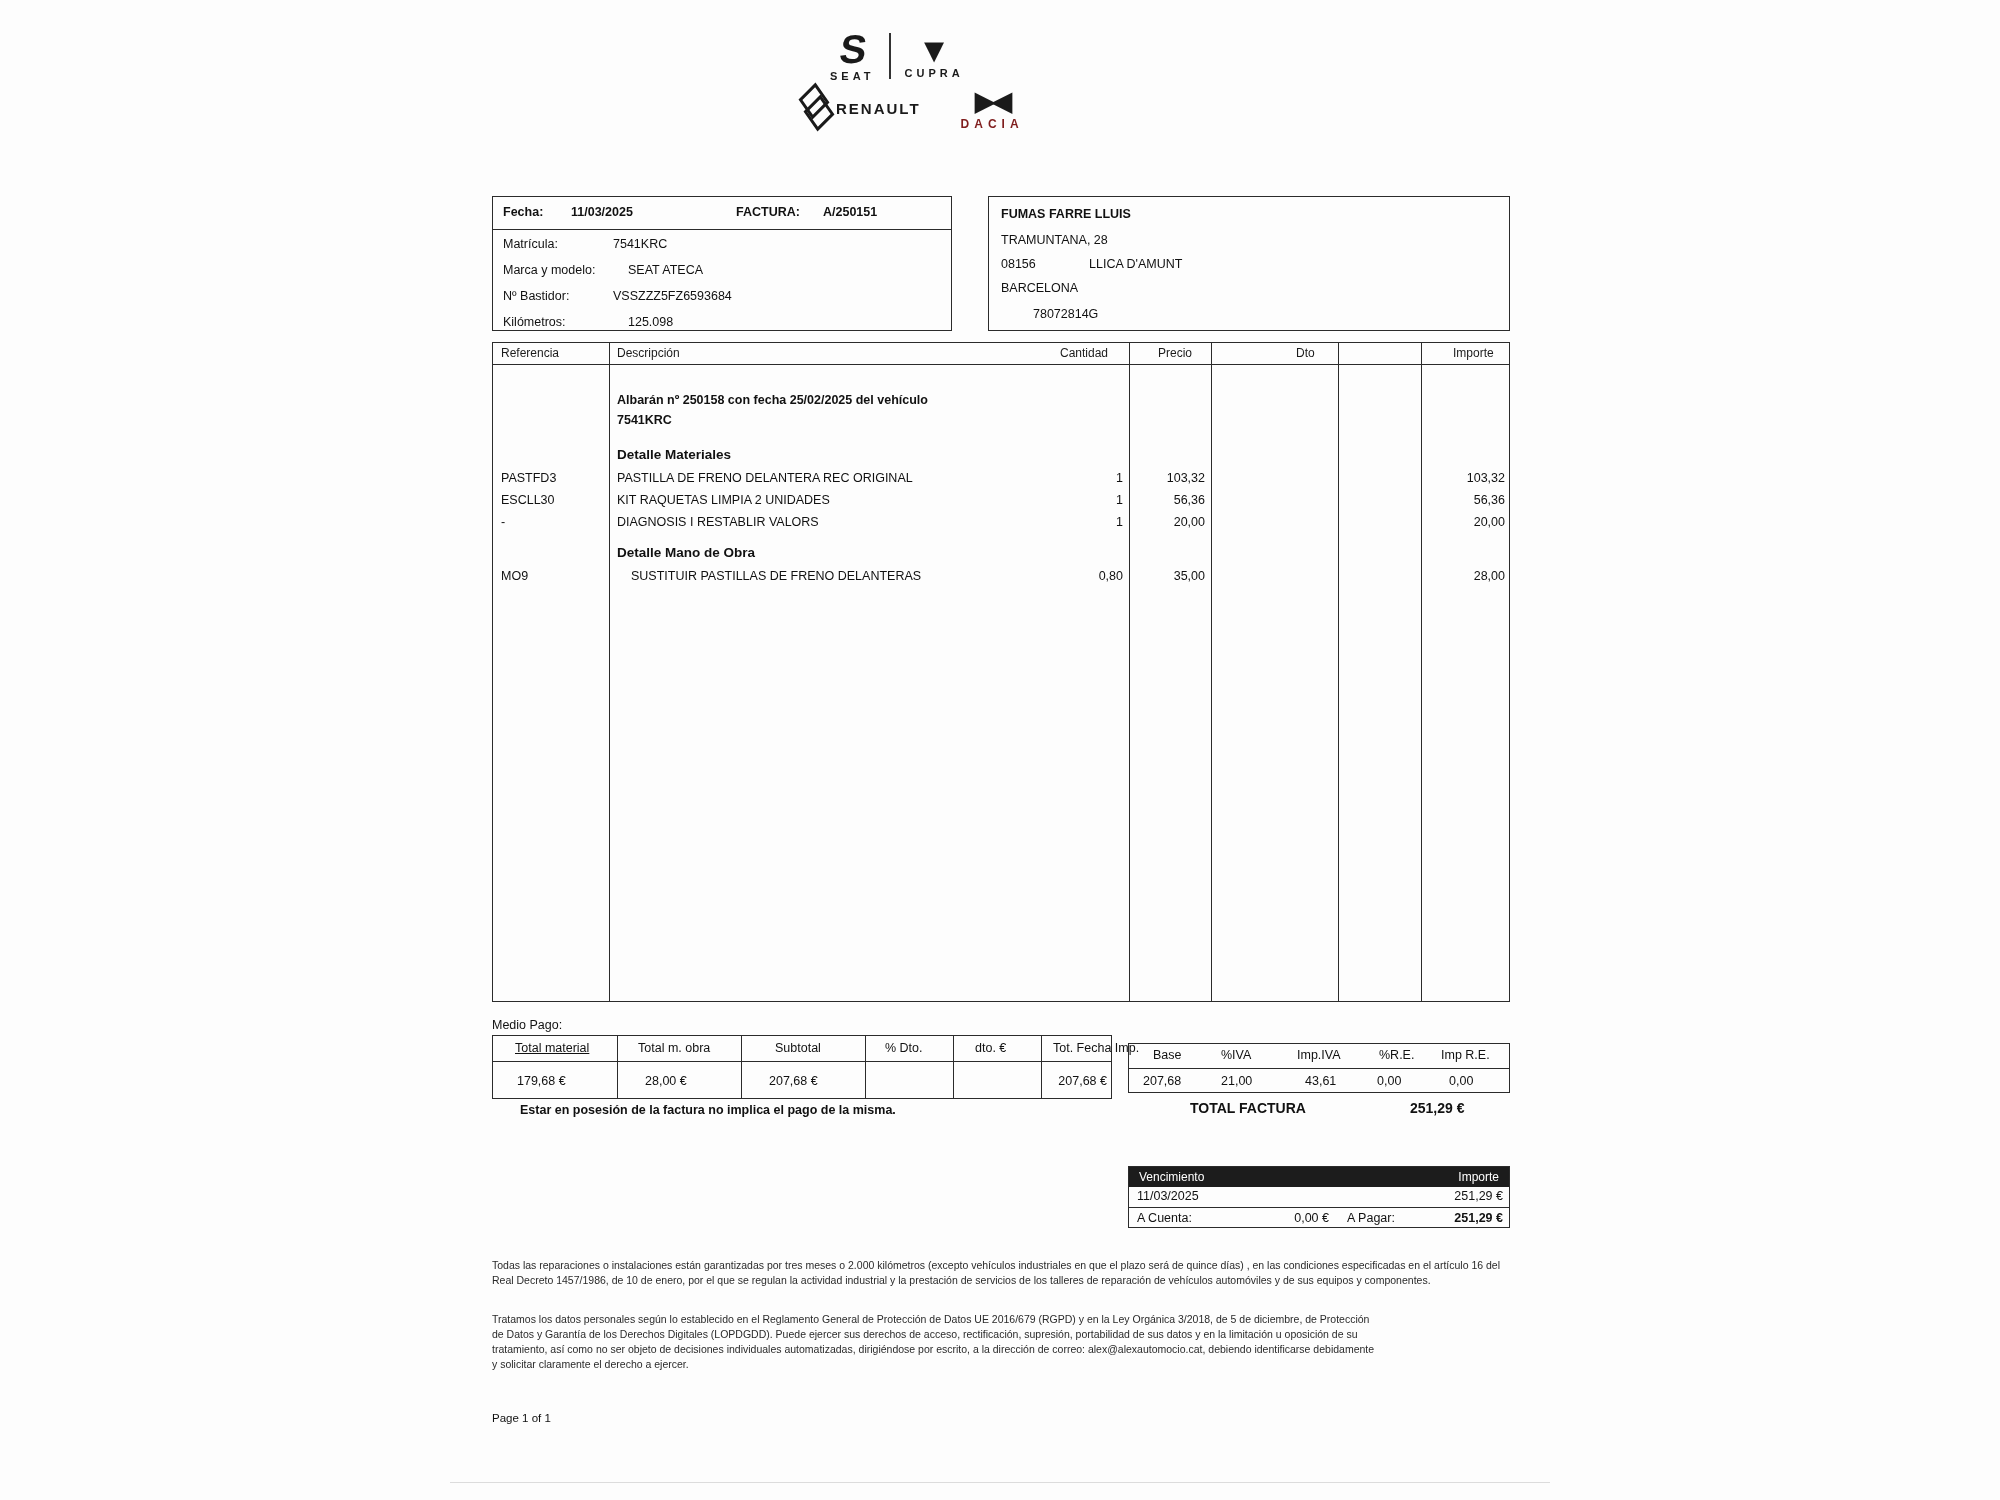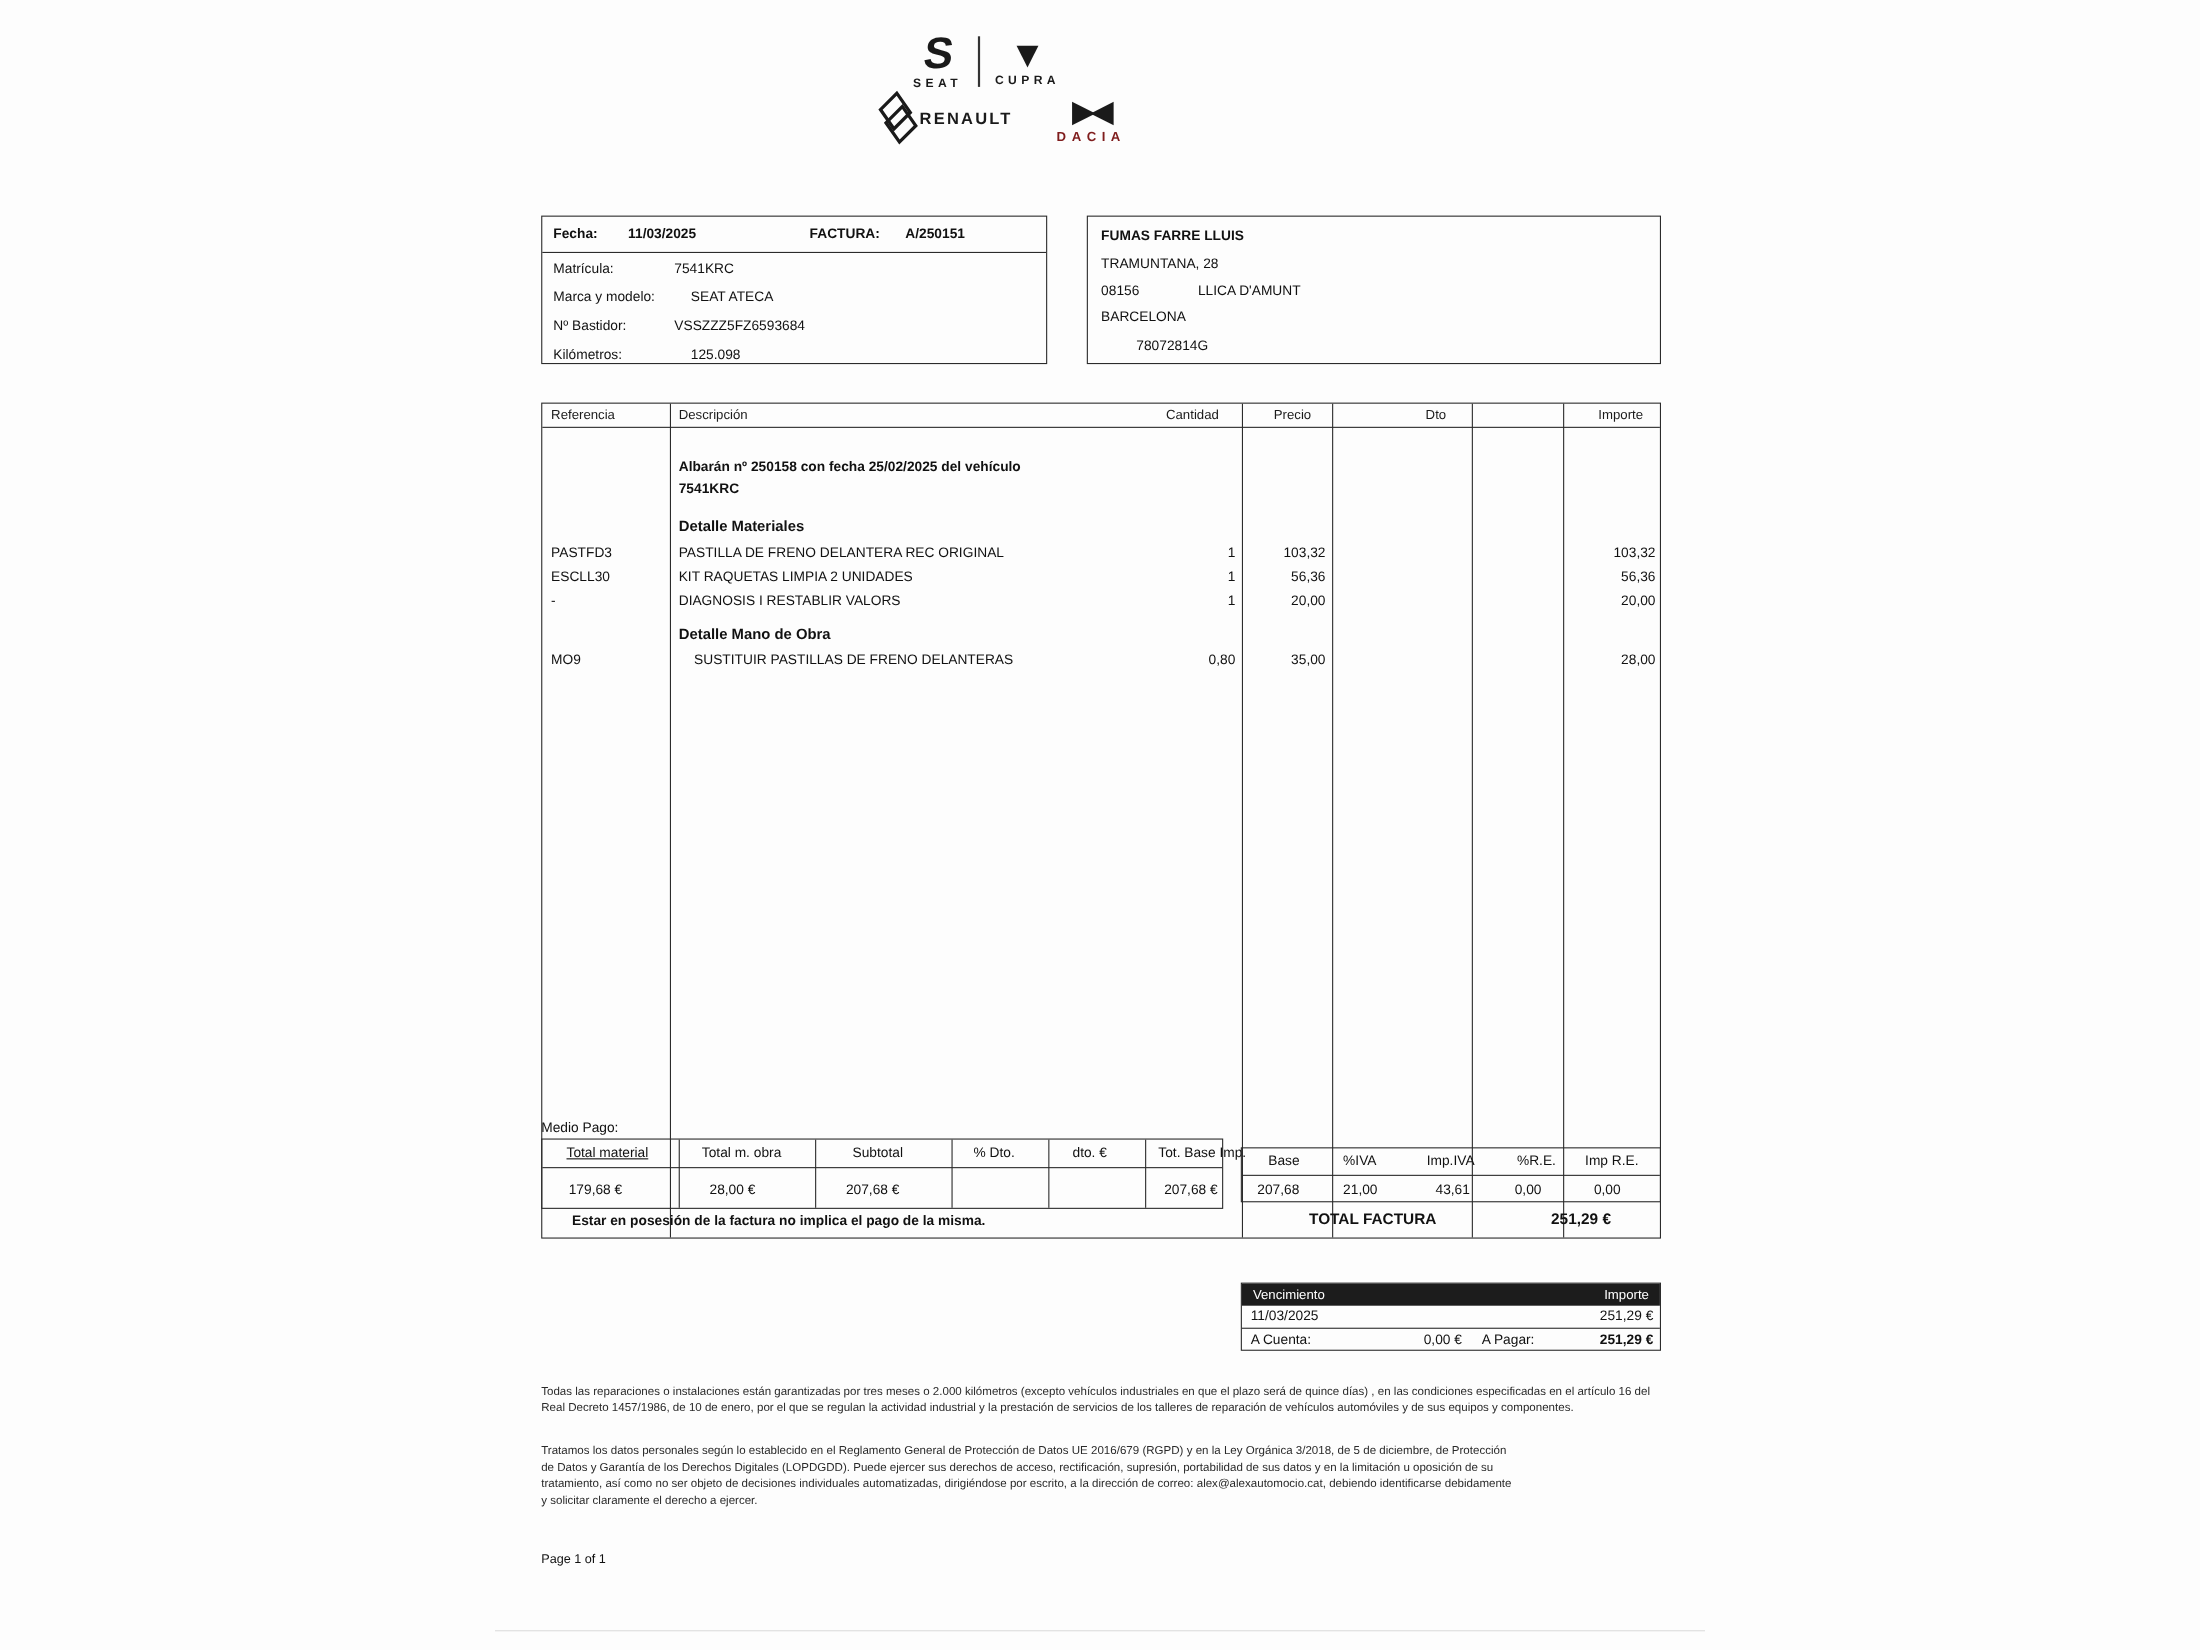--- a/index.html
+++ b/index.html
@@ -40,21 +40,21 @@
   .box{position:absolute;border:1px solid #2b2b2b;box-sizing:border-box;}
   .bold{font-weight:bold;}
 
   #hdr-left{left:492px;top:196px;width:460px;height:135px;}
   .hdr-line{position:absolute;left:0;right:0;border-top:1px solid #2b2b2b;}
   #hdr-right{left:988px;top:196px;width:522px;height:135px;}
 
   .fld{position:absolute;font-size:12.5px;}
 
   
-  #items{left:492px;top:366px;width:1018px;height:760px;}
+  #items{left:492px;top:342px;width:1018px;height:660px;}
   .col-sep{position:absolute;top:0;bottom:0;width:1px;background:#2b2b2b;}
   .hdr-sep{position:absolute;left:0;right:0;top:21px;height:1px;background:#2b2b2b;}
   .th{position:absolute;top:3px;font-size:12px;color:#1b1b1b;}
   .cell{position:absolute;font-size:12.5px;color:#111;white-space:nowrap;}
   .r{text-align:right;}
 
   
   #pago-label{left:492px;top:1018px;font-size:12.5px;}
   #tot-left{left:492px;top:1035px;width:620px;height:64px;}
   #tot-right{left:1128px;top:1043px;width:382px;height:50px;}
@@ -201,21 +201,21 @@
     <div class="tl-col" style="left:248px;"></div>
     <div class="tl-col" style="left:372px;"></div>
     <div class="tl-col" style="left:460px;"></div>
     <div class="tl-col" style="left:548px;"></div>
 
     <div class="cell" style="left:22px;top:5px;text-decoration:underline;">Total material</div>
     <div class="cell" style="left:145px;top:5px;">Total m. obra</div>
     <div class="cell" style="left:282px;top:5px;">Subtotal</div>
     <div class="cell" style="left:392px;top:5px;">% Dto.</div>
     <div class="cell" style="left:482px;top:5px;">dto. €</div>
-    <div class="cell" style="left:560px;top:5px;">Tot. Base Imp.</div>
+    <div class="cell" style="left:560px;top:5px;">Tot. Fecha Imp.</div>
 
     <div class="cell" style="left:24px;top:38px;">179,68 €</div>
     <div class="cell" style="left:152px;top:38px;">28,00 €</div>
     <div class="cell" style="left:276px;top:38px;">207,68 €</div>
     <div class="cell" style="left:392px;top:38px;"></div>
     <div class="cell" style="left:482px;top:38px;"></div>
     <div class="cell r" style="left:540px;top:38px;width:74px;">207,68 €</div>
   </div>
 
   <div class="box" id="tot-right">

